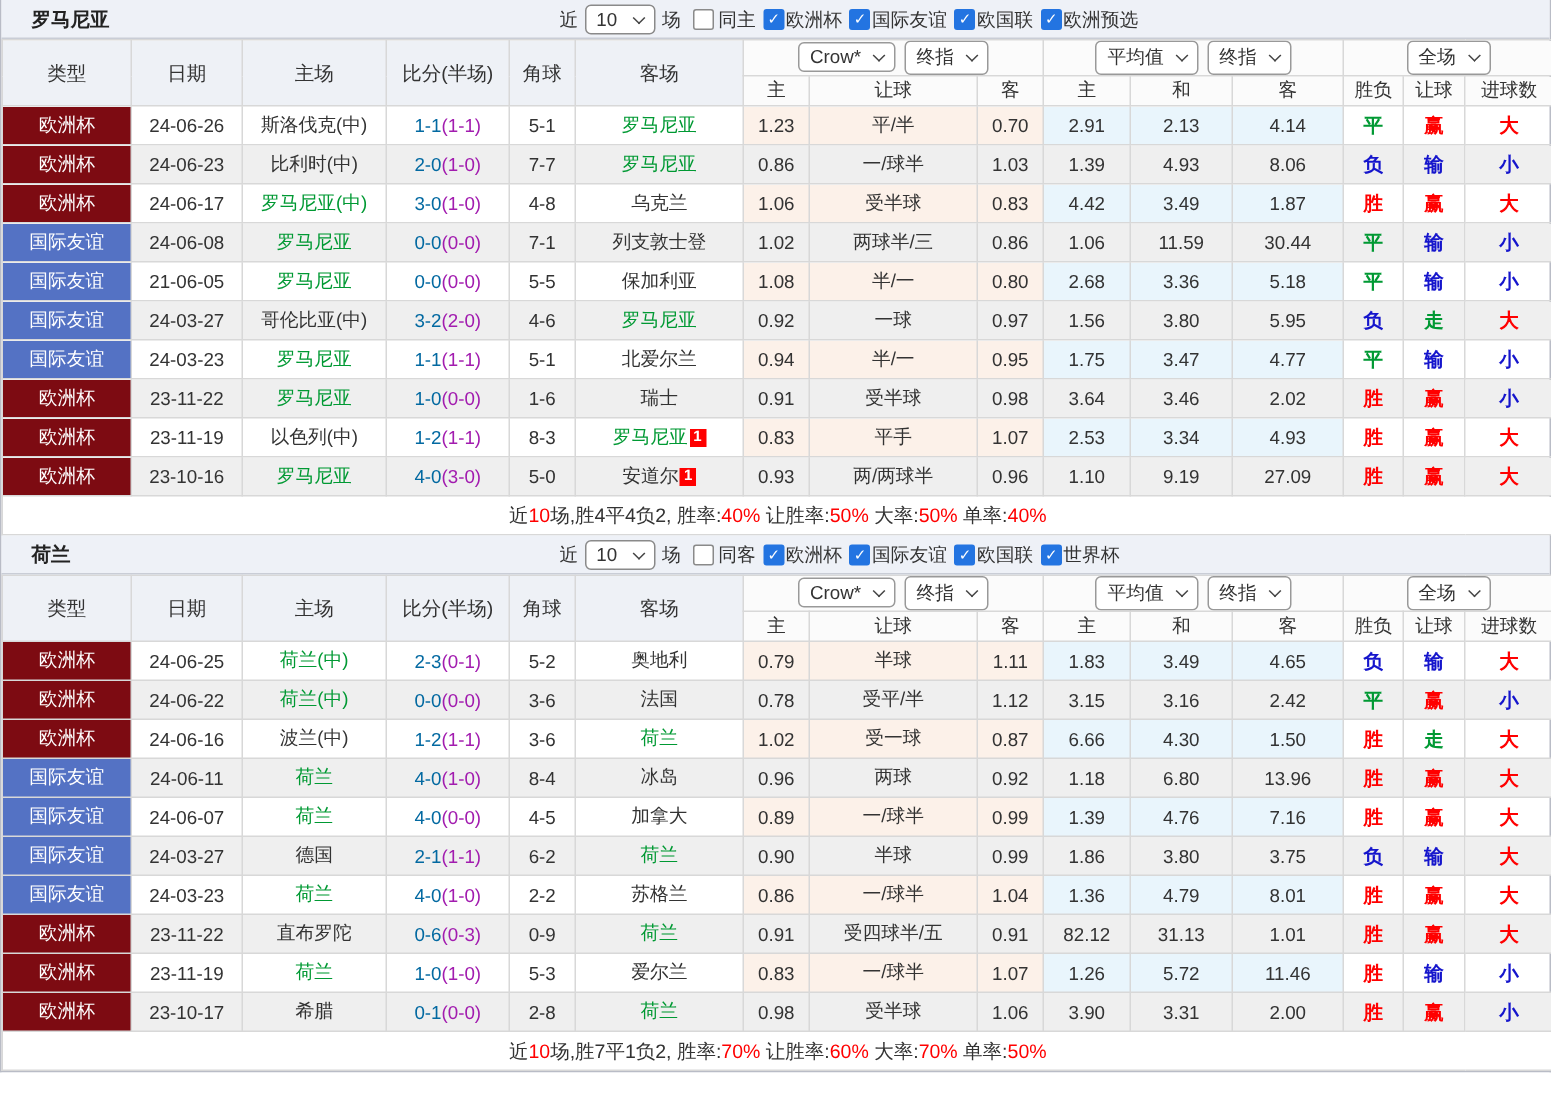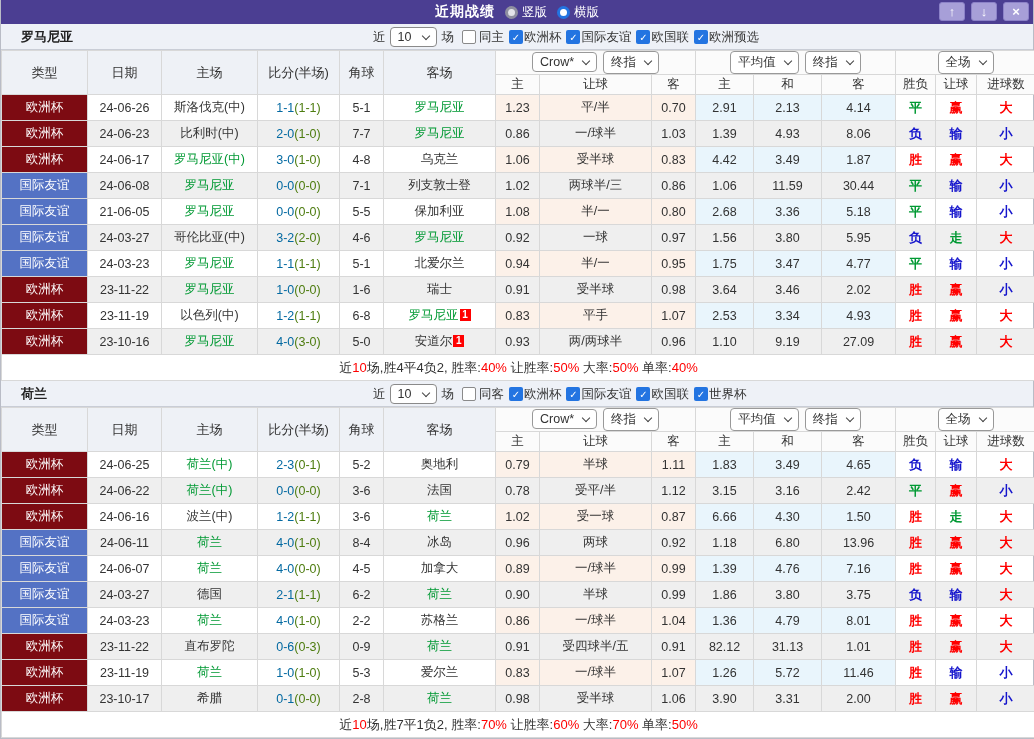--- a/index.html
+++ b/index.html
@@ -37,54 +37,30 @@
   .hrow2 th { height: 20px; background: #fbfbfb; }
   .dd { display: inline-flex; align-items: center; gap: 9px; border: 1px solid #999; border-radius: 4px; background: #fff; padding: 2px 7px; margin: 0 3px; font-size: 12.5px; cursor: pointer; }
   tbody.rows td { height: 26px; }
   tbody.rows tr:nth-child(even) td { background: #efefef; }
   tbody.rows td.badge { color: #fff; }
   tbody.rows td.green { color: #009933; }
   tbody.rows td.pink { background: #fcf1e9; }
   tbody.rows td.blue { background: #e9f5fc; }
   tbody.rows td.res { font-weight: bold; font-size: 13px; }
   .score { color: #0369a1; }
-  .half { color: #4d7c0f; }
+  .half { color: #a21caf; }
   .redcard { display: inline-block; background: #ff0000; color: #fff; font-size: 10px; font-weight: bold; line-height: 12px; min-width: 11px; margin-left: 1px; vertical-align: 1px; }
   .summary-row td { height: 26px; background: #fff; font-size: 13px; }
   .summary-row .red { color: #ff0000; }
 </style>
 </head>
 <body>
 
 <div class="window">
 
-  <div class="titlebar">
-    <div class="titlebar-center">
-      <span class="win-title">近期战绩</span>
-      <label class="radio-label">
-        <span class="radio radio-gray"></span>
-        <span>竖版</span>
-      </label>
-      <label class="radio-label">
-        <span class="radio radio-blue"></span>
-        <span>横版</span>
-      </label>
-    </div>
-    <div class="titlebar-buttons">
-      <div class="tbtn">
-          <span>↑</span>
-        </div>
-      <div class="tbtn">
-          <span>↓</span>
-        </div>
-      <div class="tbtn">
-          <span>×</span>
-        </div>
-    </div>
-  </div>
 
   <div class="section-bar">
     <span class="team-name">罗马尼亚</span>
     <div class="filters">
       <span>近</span>
       <span class="count-select">
         <span>10</span>
         <span class="chev"></span>
       </span>
       <span>场</span>
@@ -304,21 +280,21 @@
           <td class="blue">2.02</td>
           <td class="res" style="color: rgb(255, 0, 0);">胜</td>
           <td class="res" style="color: rgb(255, 0, 0);">赢</td>
           <td class="res" style="color: rgb(21, 21, 204);">小</td>
         </tr>
         <tr>
           <td class="badge" style="background: rgb(125, 11, 18);">欧洲杯</td>
           <td>23-11-19</td>
           <td>以色列(中)</td>
           <td><span class="score">1-2</span><span class="half">(1-1)</span></td>
-          <td>6-8</td>
+          <td>8-3</td>
           <td class="green"><span>罗马尼亚</span><span class="redcard">1</span></td>
           <td class="pink">0.83</td>
           <td class="pink">平手</td>
           <td class="pink">1.07</td>
           <td class="blue">2.53</td>
           <td class="blue">3.34</td>
           <td class="blue">4.93</td>
           <td class="res" style="color: rgb(255, 0, 0);">胜</td>
           <td class="res" style="color: rgb(255, 0, 0);">赢</td>
           <td class="res" style="color: rgb(255, 0, 0);">大</td>

